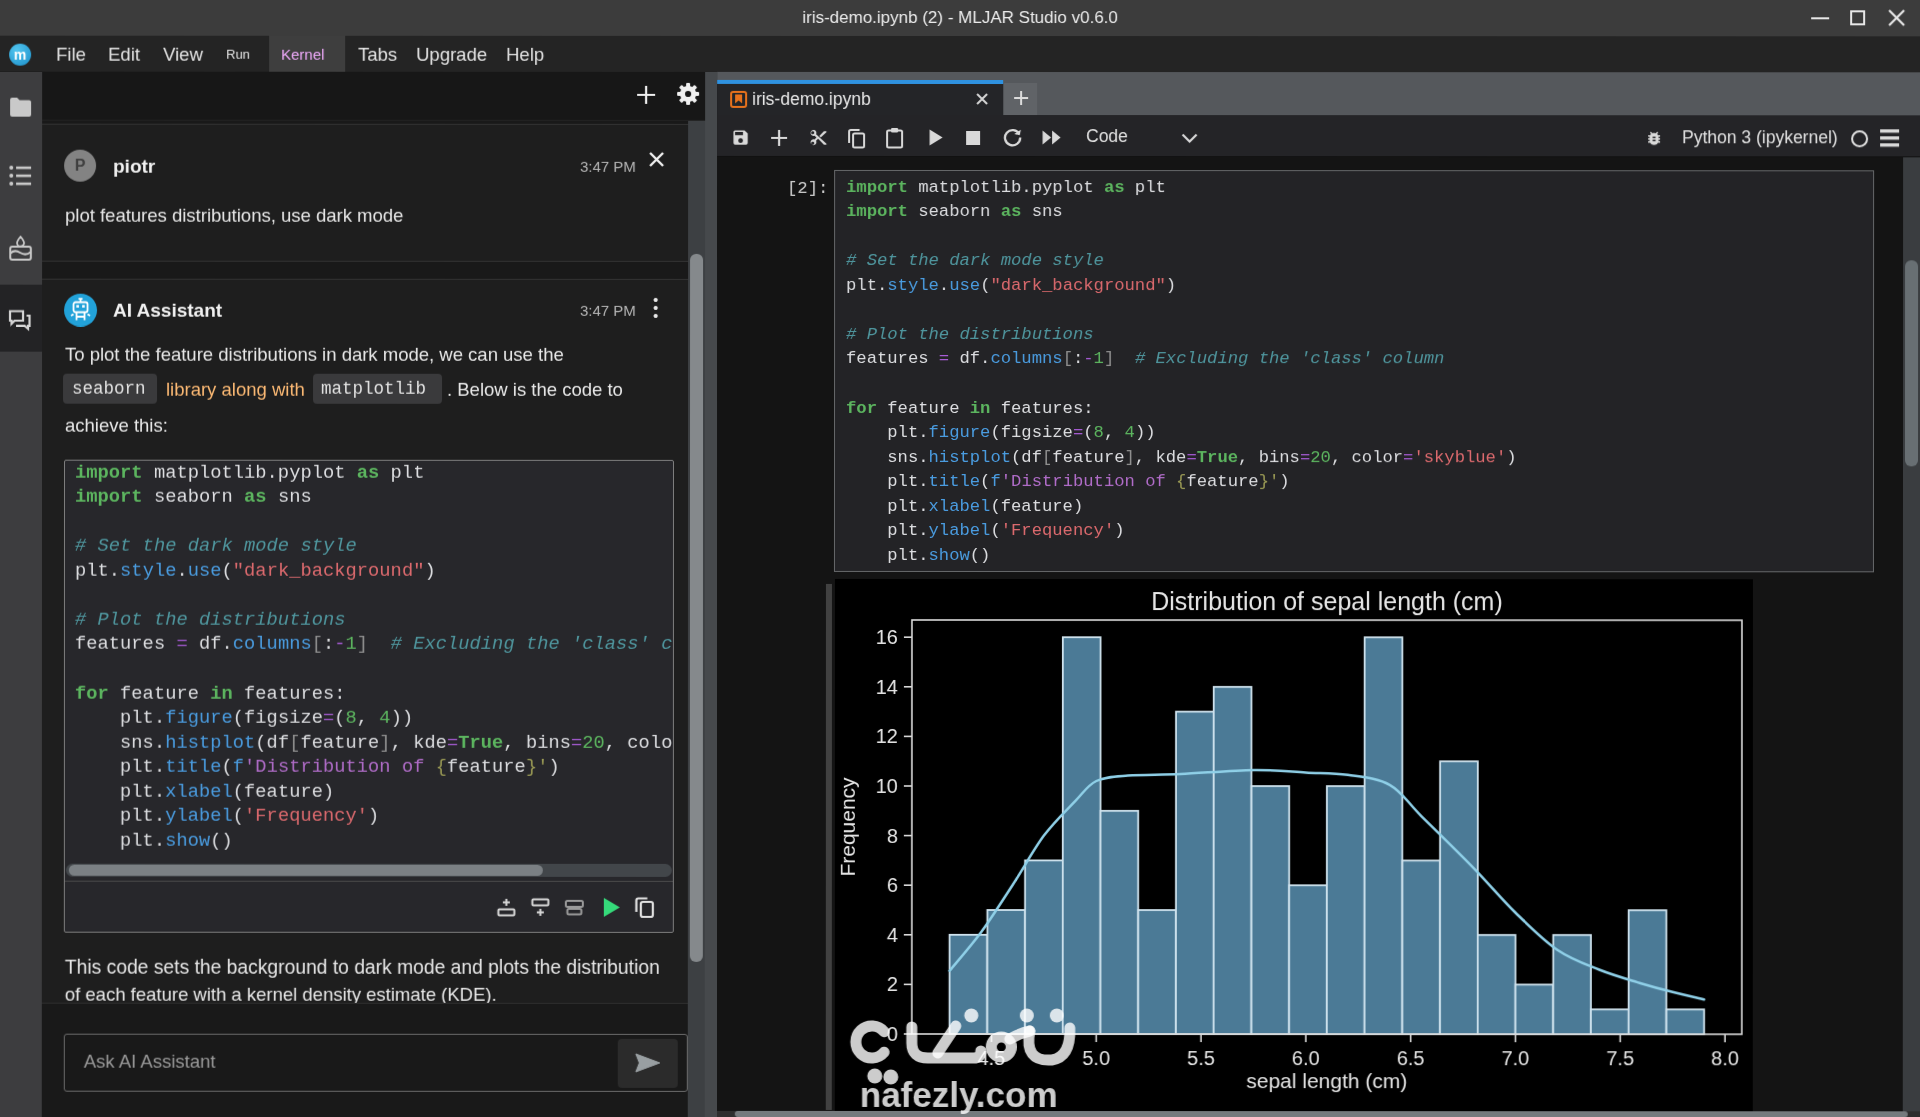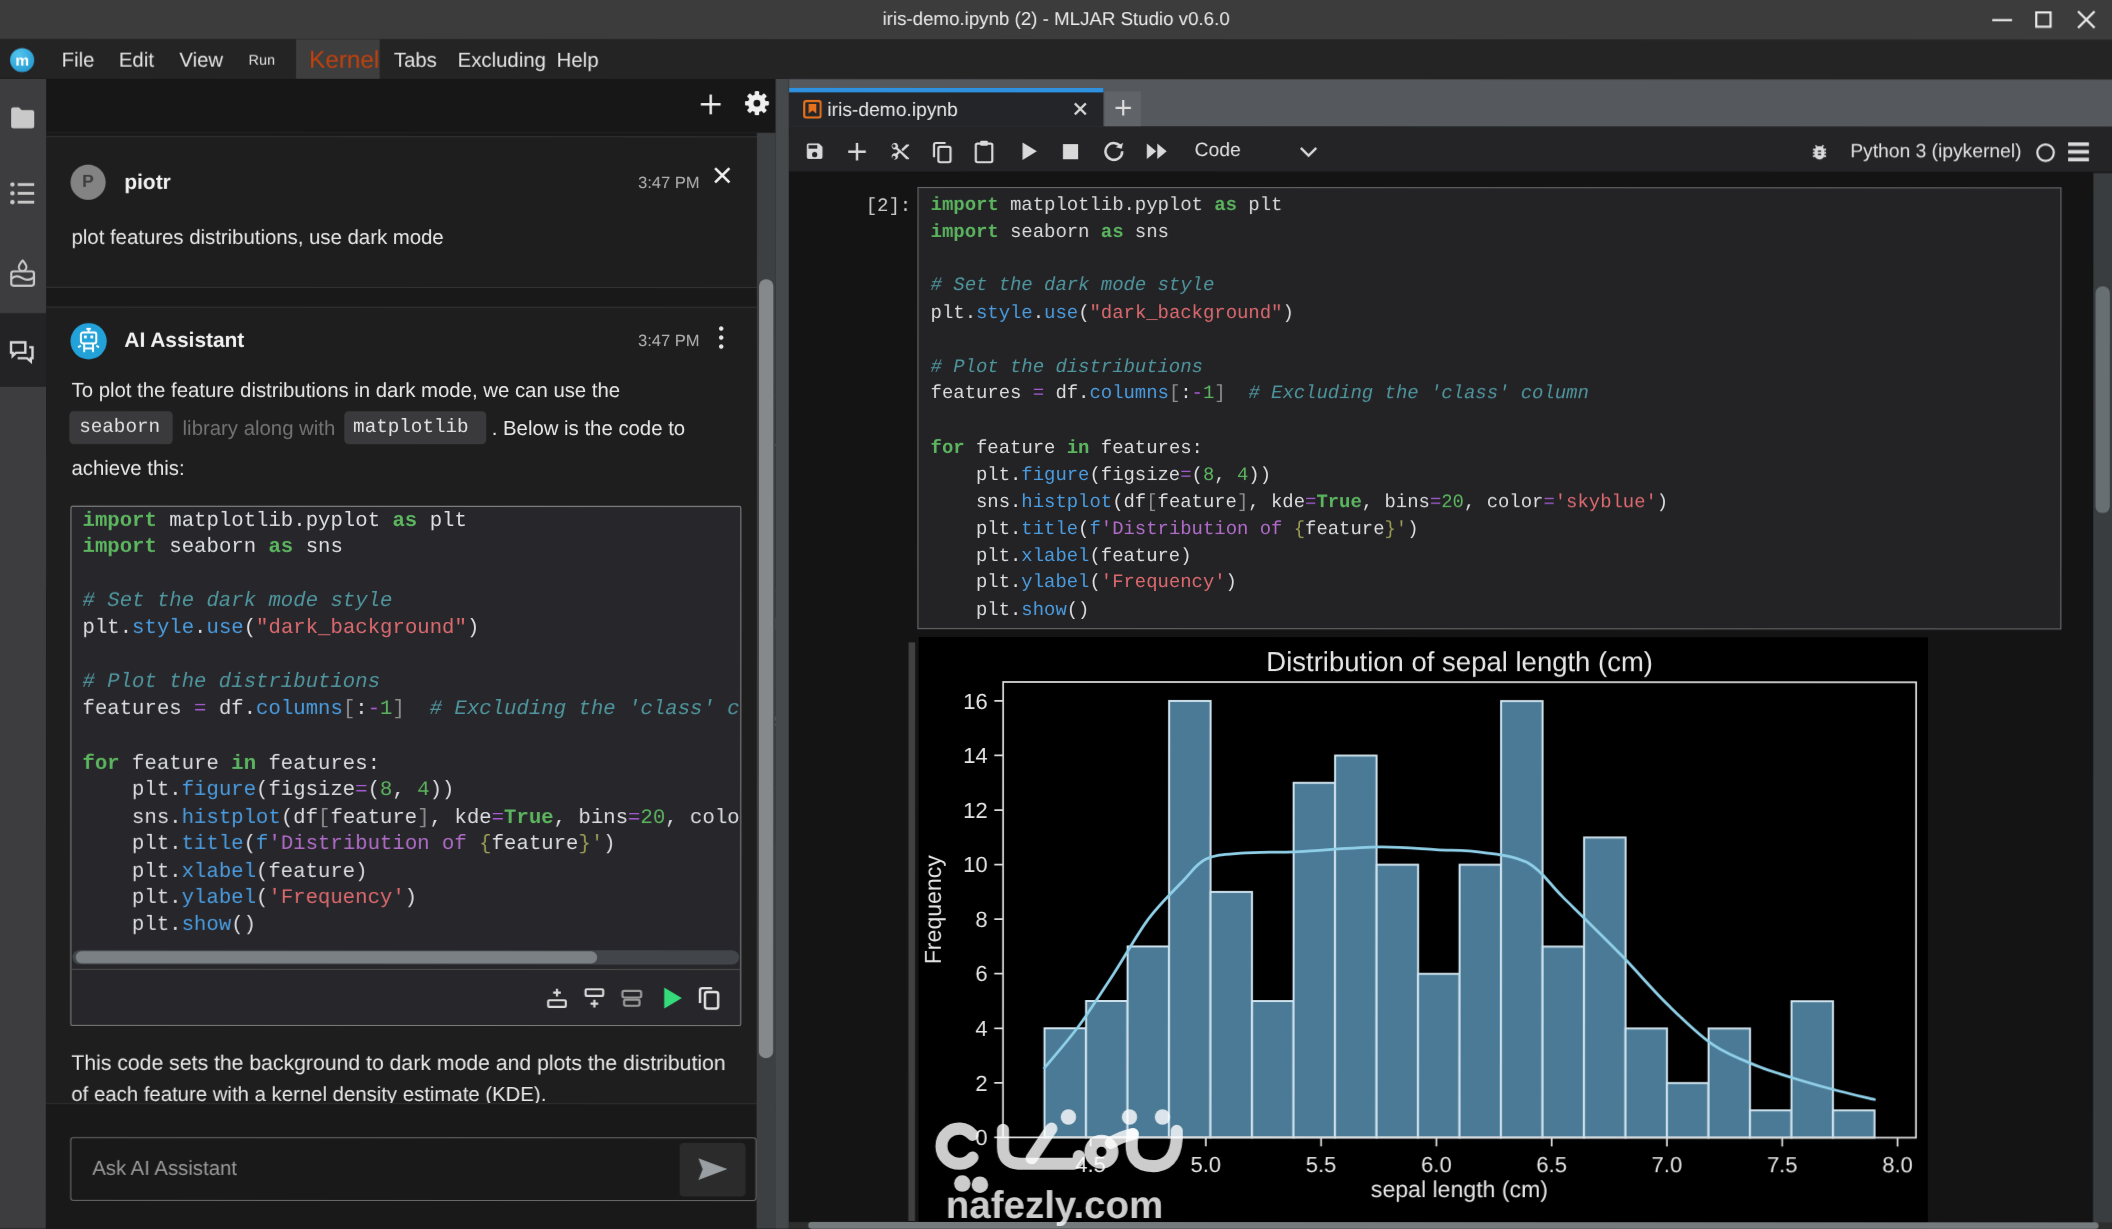--- a/index.html
+++ b/index.html
@@ -18,23 +18,23 @@
 <svg class="abs" style="left:1887px;top:8px" width="19" height="19">
       <path d="M2 2 L17 17 M17 2 L2 17" stroke="#e8e8e8" stroke-width="2.2"></path>
     </svg>
 
 <div class="abs" style="left:0;top:36px;width:1920px;height:36px;background:#242424"></div>
 <div class="abs" style="left:269px;top:36px;width:76px;height:36px;background:#3e3e3e"></div>
 <div class="abs" style="left:56px;top:36px;height:36px;line-height:37px;color:#e4e4e4;font-size:18.5px">File</div>
 <div class="abs" style="left:108px;top:36px;height:36px;line-height:37px;color:#e4e4e4;font-size:18.5px">Edit</div>
 <div class="abs" style="left:163px;top:36px;height:36px;line-height:37px;color:#e4e4e4;font-size:18.5px">View</div>
 <div class="abs" style="left:226px;top:36px;height:36px;line-height:37px;color:#e4e4e4;font-size:13px">Run</div>
-<div class="abs" style="left:281px;top:36px;height:36px;line-height:37px;color:#c2410c;font-size:22px">Kernel</div>
+<div class="abs" style="left:281px;top:36px;height:36px;line-height:37px;color:#f0abfc;font-size:15px">Kernel</div>
 <div class="abs" style="left:358px;top:36px;height:36px;line-height:37px;color:#e4e4e4;font-size:18.5px">Tabs</div>
-<div class="abs" style="left:416px;top:36px;height:36px;line-height:37px;color:#e4e4e4;font-size:18.5px">Excluding</div>
+<div class="abs" style="left:416px;top:36px;height:36px;line-height:37px;color:#e4e4e4;font-size:18.5px">Upgrade</div>
 <div class="abs" style="left:506px;top:36px;height:36px;line-height:37px;color:#e4e4e4;font-size:18.5px">Help</div>
 <div class="abs" style="left:9px;top:44px;width:22px;height:22px;border-radius:50%;background:radial-gradient(circle at 35% 30%,#52c5ef,#1b8fc9);"></div>
 <div class="abs" style="left:9px;top:44px;width:22px;height:22px;text-align:center;line-height:23px;color:#fff;font-size:14px;font-weight:bold">m</div>
 
 <div class="abs" style="left:0;top:72px;width:42px;height:1045px;background:#3d3d3f"></div>
 <div class="abs" style="left:0;top:285px;width:42px;height:67px;background:#232325"></div>
 <svg class="abs" style="left:9px;top:97px" width="23" height="21">
       <path d="M1 3 Q1 1 3 1 L8 1 L10.5 3.5 L20 3.5 Q22 3.5 22 5.5 L22 18 Q22 20 20 20 L3 20 Q1 20 1 18 Z" fill="#c9c9c9"></path>
     </svg>
 <svg class="abs" style="left:9px;top:165px" width="23" height="22">
@@ -94,21 +94,21 @@
 </g>
 <rect x="6.3" y="7.3" width="2.6" height="2.6" fill="#fff"></rect>
 <rect x="12.1" y="7.3" width="2.6" height="2.6" fill="#fff"></rect>
 </svg>
 <div class="abs" style="left:113px;top:300px;color:#f2f2f2;font-weight:bold;font-size:19px">AI Assistant</div>
 <div class="abs" style="left:580px;top:302px;color:#b5b5b5;font-size:15px">3:47 PM</div>
 <div class="abs" style="left:653px;top:296px;color:#e8e8e8;font-size:15px;letter-spacing:0;line-height:8px">•<br>•<br>•</div>
 <div class="abs" style="left:65px;top:344px;color:#e8e8e8;font-size:18.5px">To plot the feature distributions in dark mode, we can use the</div>
 <div class="abs" style="left:63px;top:374px;width:94px;height:30px;background:#3a3a3c;border-radius:4px"></div>
 <div class="abs mono" style="left:72px;top:379px;color:#e2e2e2;font-size:17.5px">seaborn</div>
-<div class="abs" style="left:166px;top:379px;color:#737373;font-size:18.5px">library along with</div>
+<div class="abs" style="left:166px;top:379px;color:#fdba74;font-size:18.5px">library along with</div>
 <div class="abs" style="left:313px;top:374px;width:129px;height:30px;background:#3a3a3c;border-radius:4px"></div>
 <div class="abs mono" style="left:321px;top:379px;color:#e2e2e2;font-size:17.5px">matplotlib</div>
 <div class="abs" style="left:447px;top:379px;color:#e8e8e8;font-size:18.5px">. Below is the code to</div>
 <div class="abs" style="left:65px;top:415px;color:#e8e8e8;font-size:18.5px">achieve this:</div>
 
 <div class="abs" style="left:64px;top:460px;width:610px;height:473px;border:1px solid #7d7d7d;background:#27272b;border-radius:2px;overflow:hidden"></div>
 <div class="abs mono" style="left:75px;top:461.5px;width:597px;overflow:hidden;white-space:pre;font-size:18.8px;color:#dcdde0"><b style="color:#5cb55f">import</b> matplotlib.pyplot <b style="color:#5cb55f">as</b> plt</div>
 <div class="abs mono" style="left:75px;top:486.1px;width:597px;overflow:hidden;white-space:pre;font-size:18.8px;color:#dcdde0"><b style="color:#5cb55f">import</b> seaborn <b style="color:#5cb55f">as</b> sns</div>
 <div class="abs mono" style="left:75px;top:535.1px;width:597px;overflow:hidden;white-space:pre;font-size:18.8px;color:#dcdde0"><i style="color:#4f969e"># Set the dark mode style</i></div>
 <div class="abs mono" style="left:75px;top:559.7px;width:597px;overflow:hidden;white-space:pre;font-size:18.8px;color:#dcdde0">plt.<span style="color:#4a9ce0">style</span>.<span style="color:#4a9ce0">use</span>(<span style="color:#dd6a6e">"dark_background"</span>)</div>

